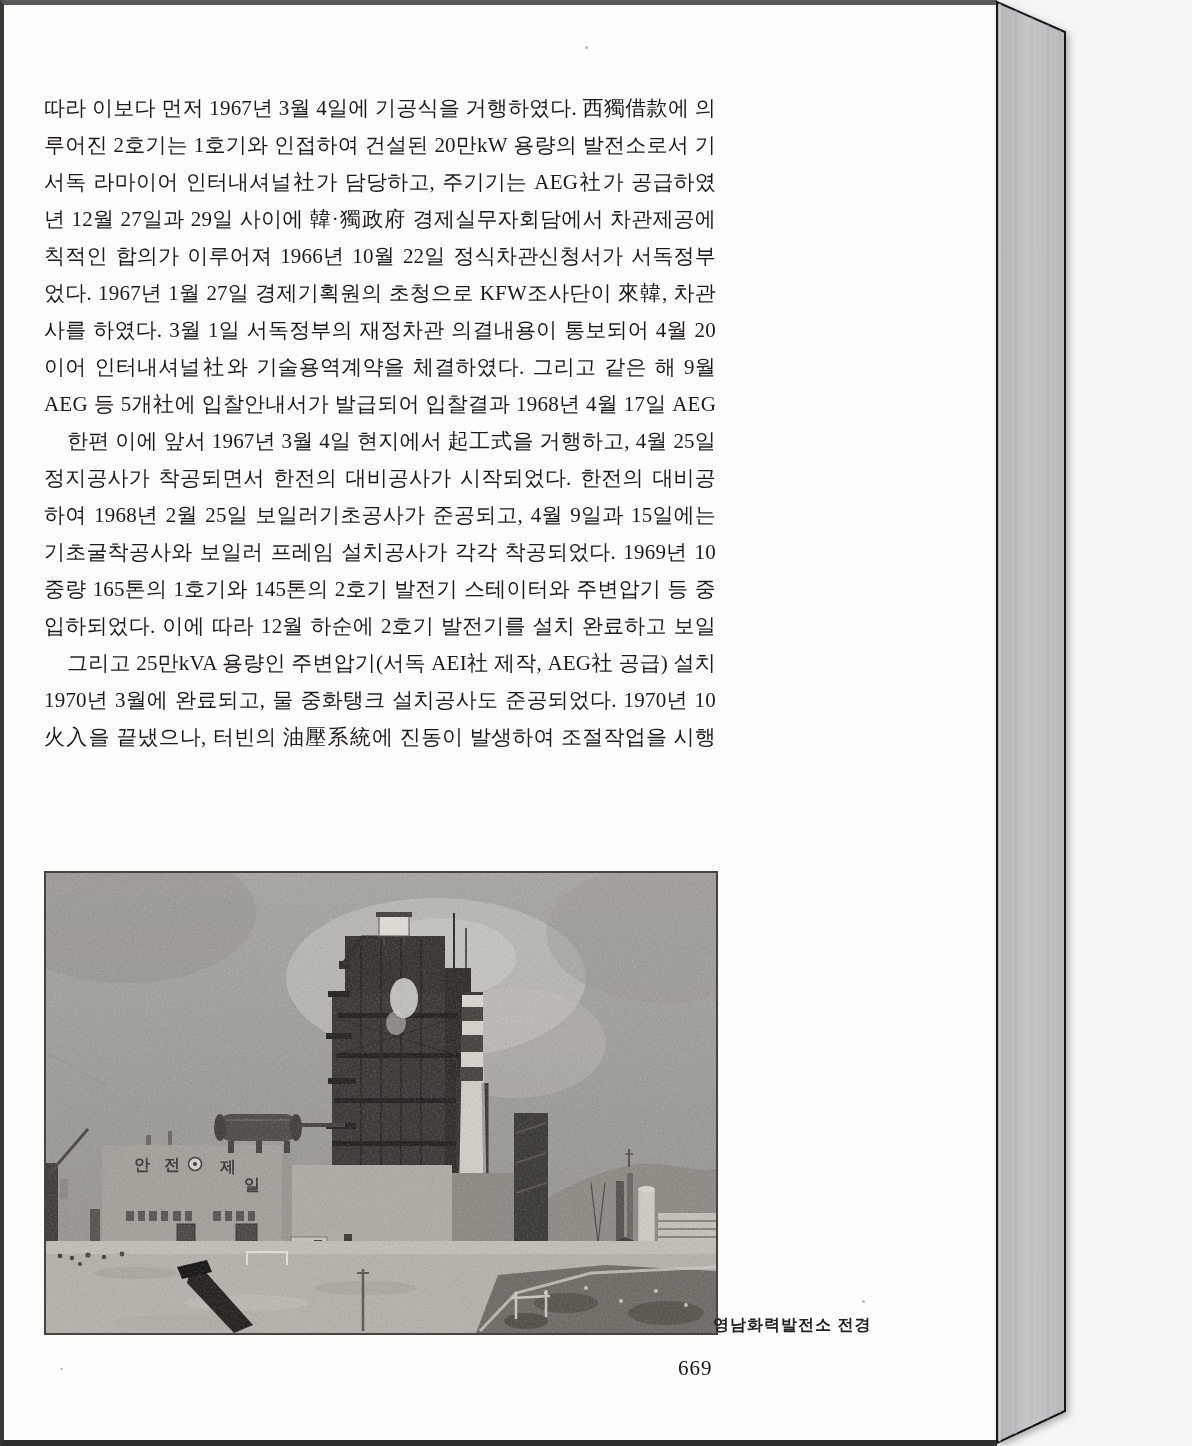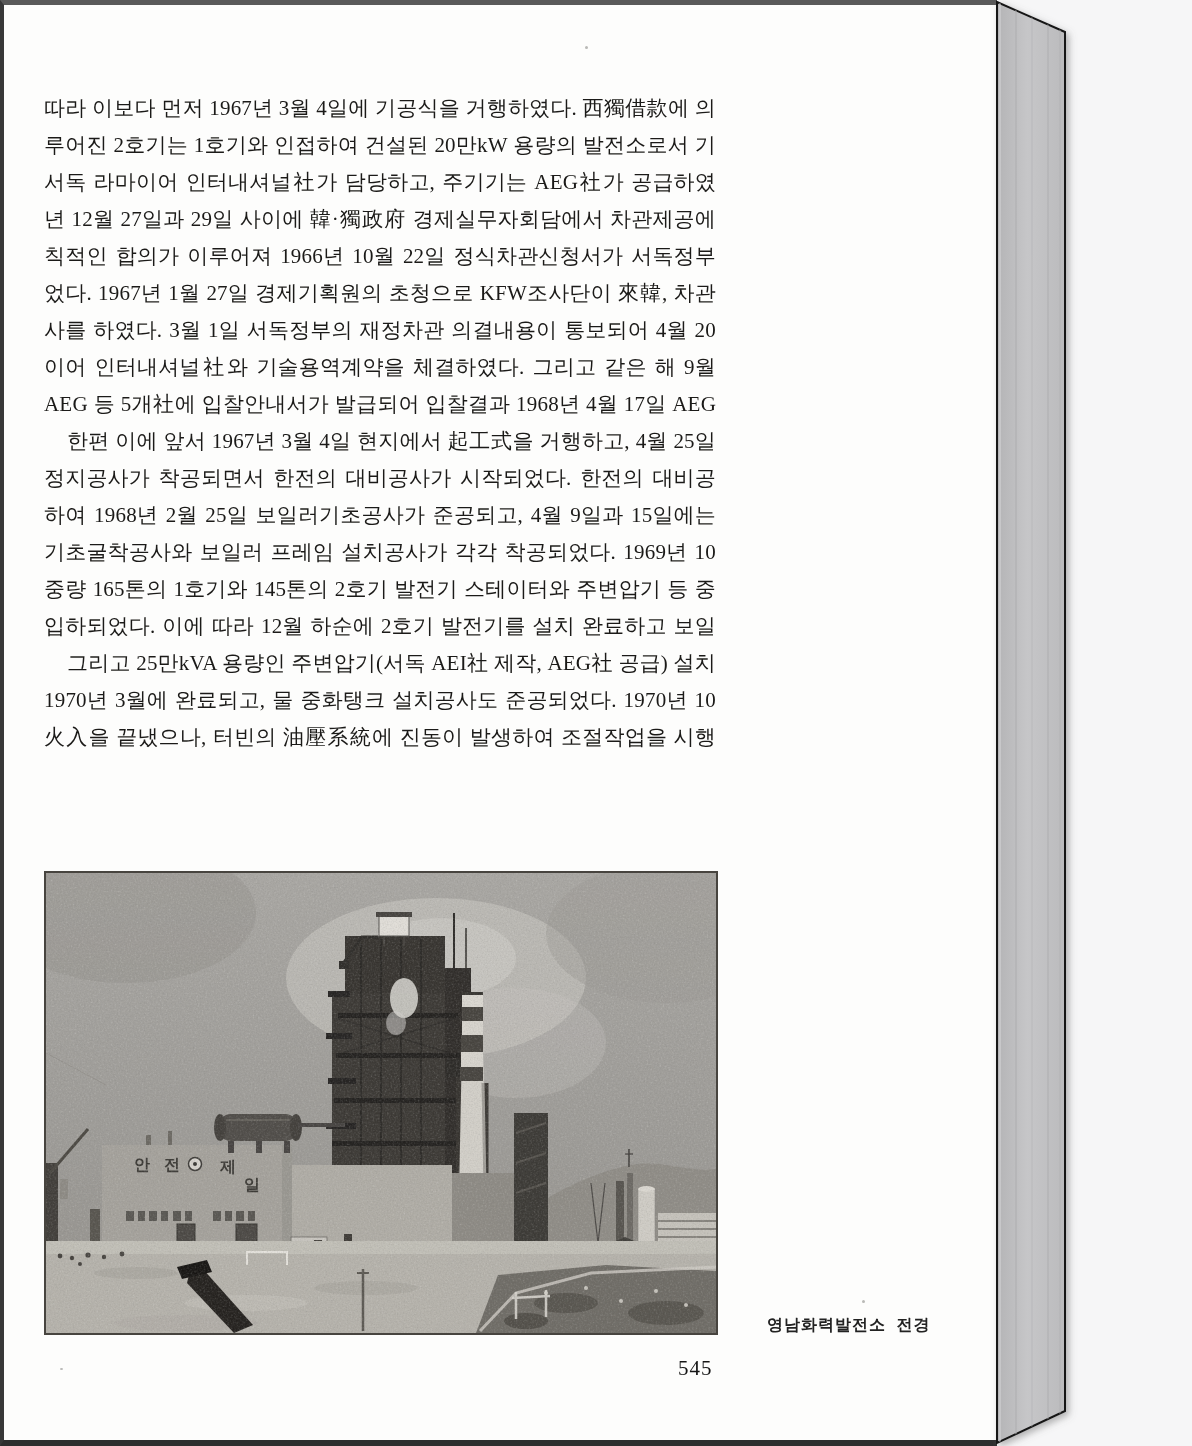--- a/index.html
+++ b/index.html
@@ -31,22 +31,22 @@
   }
   .line.last{text-align-last:left;}
   .line.indent{text-indent:23px;}
   
   .photo{
     position:absolute;left:44px;top:871px;width:674px;height:464px;
     box-sizing:border-box;border:2px solid #47443f;background:#a5a3a0;
   }
   .photo svg{display:block;width:670px;height:460px;}
   .caption{
-    position:absolute;left:767px;top:1315px;
-    font-family:Liberation Mono, monospace;
+    position:absolute;left:713px;top:1315px;
+    font-family:Liberation Sans, sans-serif;
     font-size:16px;font-weight:700;color:#222;letter-spacing:1px;
   }
   .pagenum{
     position:absolute;left:678px;top:1356px;
     font-size:21px;color:#151515;letter-spacing:1px;
   }
 </style>
 </head>
 <body>
 
@@ -296,21 +296,21 @@
         <line x1="317" y1="396" x2="317" y2="458" stroke="#5a5751" stroke-width="2.5"></line>
         <line x1="311" y1="400" x2="323" y2="400" stroke="#5a5751" stroke-width="2"></line>
       </g>
 
       <rect x="0" y="0" width="670" height="460" filter="url(#grainD)" opacity="0.33"></rect>
       <rect x="0" y="0" width="670" height="460" filter="url(#grainL)" opacity="0.38"></rect>
     </svg>
   </div>
 
   <div class="caption">영남화력발전소 전경</div>
-  <div class="pagenum">545</div>
+  <div class="pagenum">669</div>
 
   <svg style="position:absolute;left:990px;top:0;width:95px;height:1446px;overflow:visible;" viewBox="0 0 95 1446" xmlns="http://www.w3.org/2000/svg">
     <defs>
       <linearGradient id="edgeG" x1="0" y1="0" x2="1" y2="0">
         <stop offset="0" stop-color="#b4b4b6"></stop>
         <stop offset="0.45" stop-color="#c6c6c8"></stop>
         <stop offset="1" stop-color="#bbbbbd"></stop>
       </linearGradient>
       <clipPath id="edgeClip">
           <polygon points="7,2 75,32 75,1411 7,1443"></polygon>

